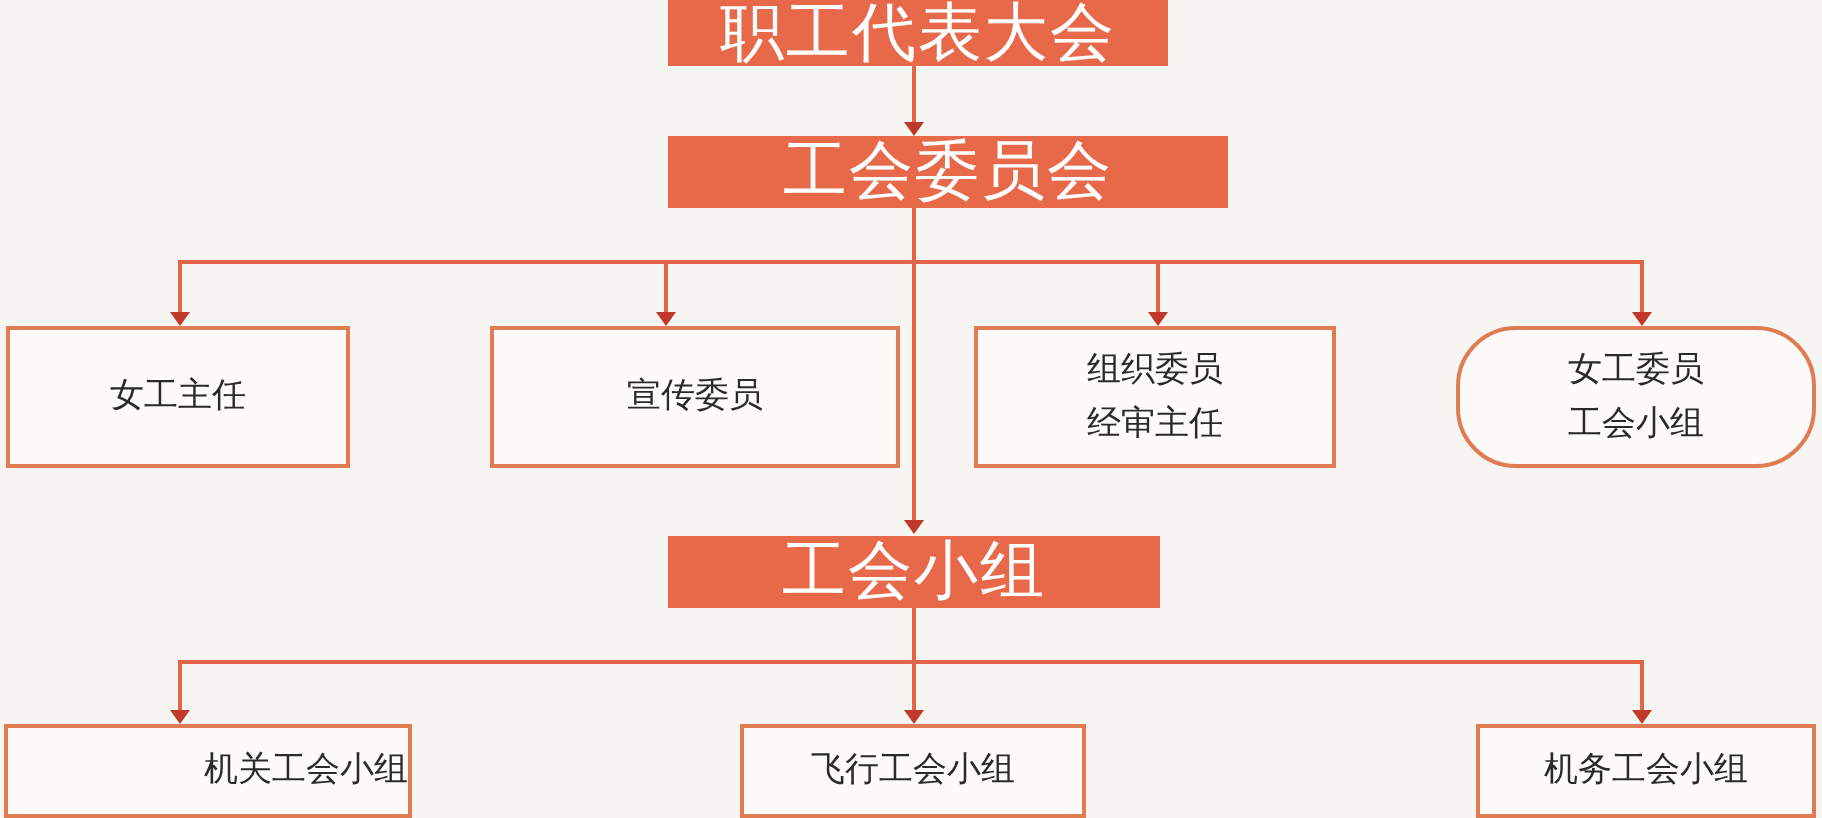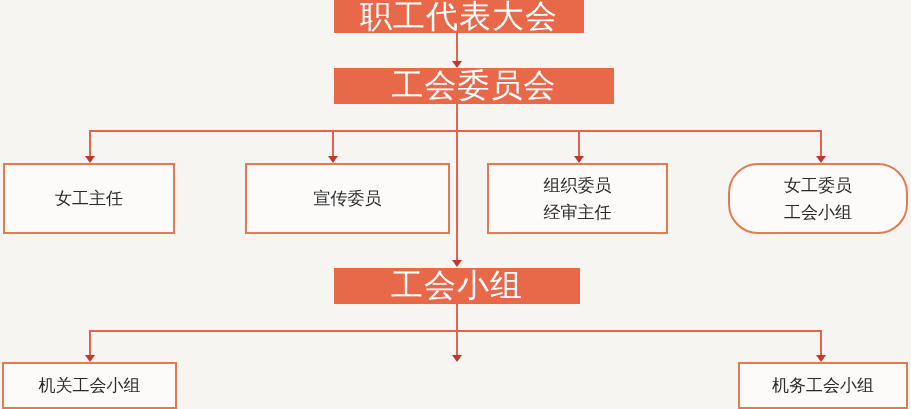--- a/index.html
+++ b/index.html
@@ -136,22 +136,25 @@
   <div class="arrow-down" style="left:452px; top:355px;"></div>
 
   <div class="conn-h" style="left:90px; top:330px; width:732px;"></div>
 
   <div class="conn-v" style="left:89px; top:330px; height:25px;"></div>
   <div class="arrow-down" style="left:85px; top:355px;"></div>
 
   <div class="conn-v" style="left:820px; top:330px; height:25px;"></div>
   <div class="arrow-down" style="left:816px; top:355px;"></div>
 
-  <div class="node-outlined" style="left:2px; top:362px; width:175px; height:47px;">
+  <div class="node-outlined" style="left:2px; top:362px; width:204px; height:47px;align-items:flex-end;">
     <span class="line">机关工会小组</span>
   </div>
 
+  <div class="node-outlined" style="left:370px; top:362px; width:173px; height:47px;">
+    <span class="line">飞行工会小组</span>
+  </div>
 
   <div class="node-outlined" style="left:738px; top:362px; width:170px; height:47px;">
     <span class="line">机务工会小组</span>
   </div>
 
 </div>
 
 </body></html>

